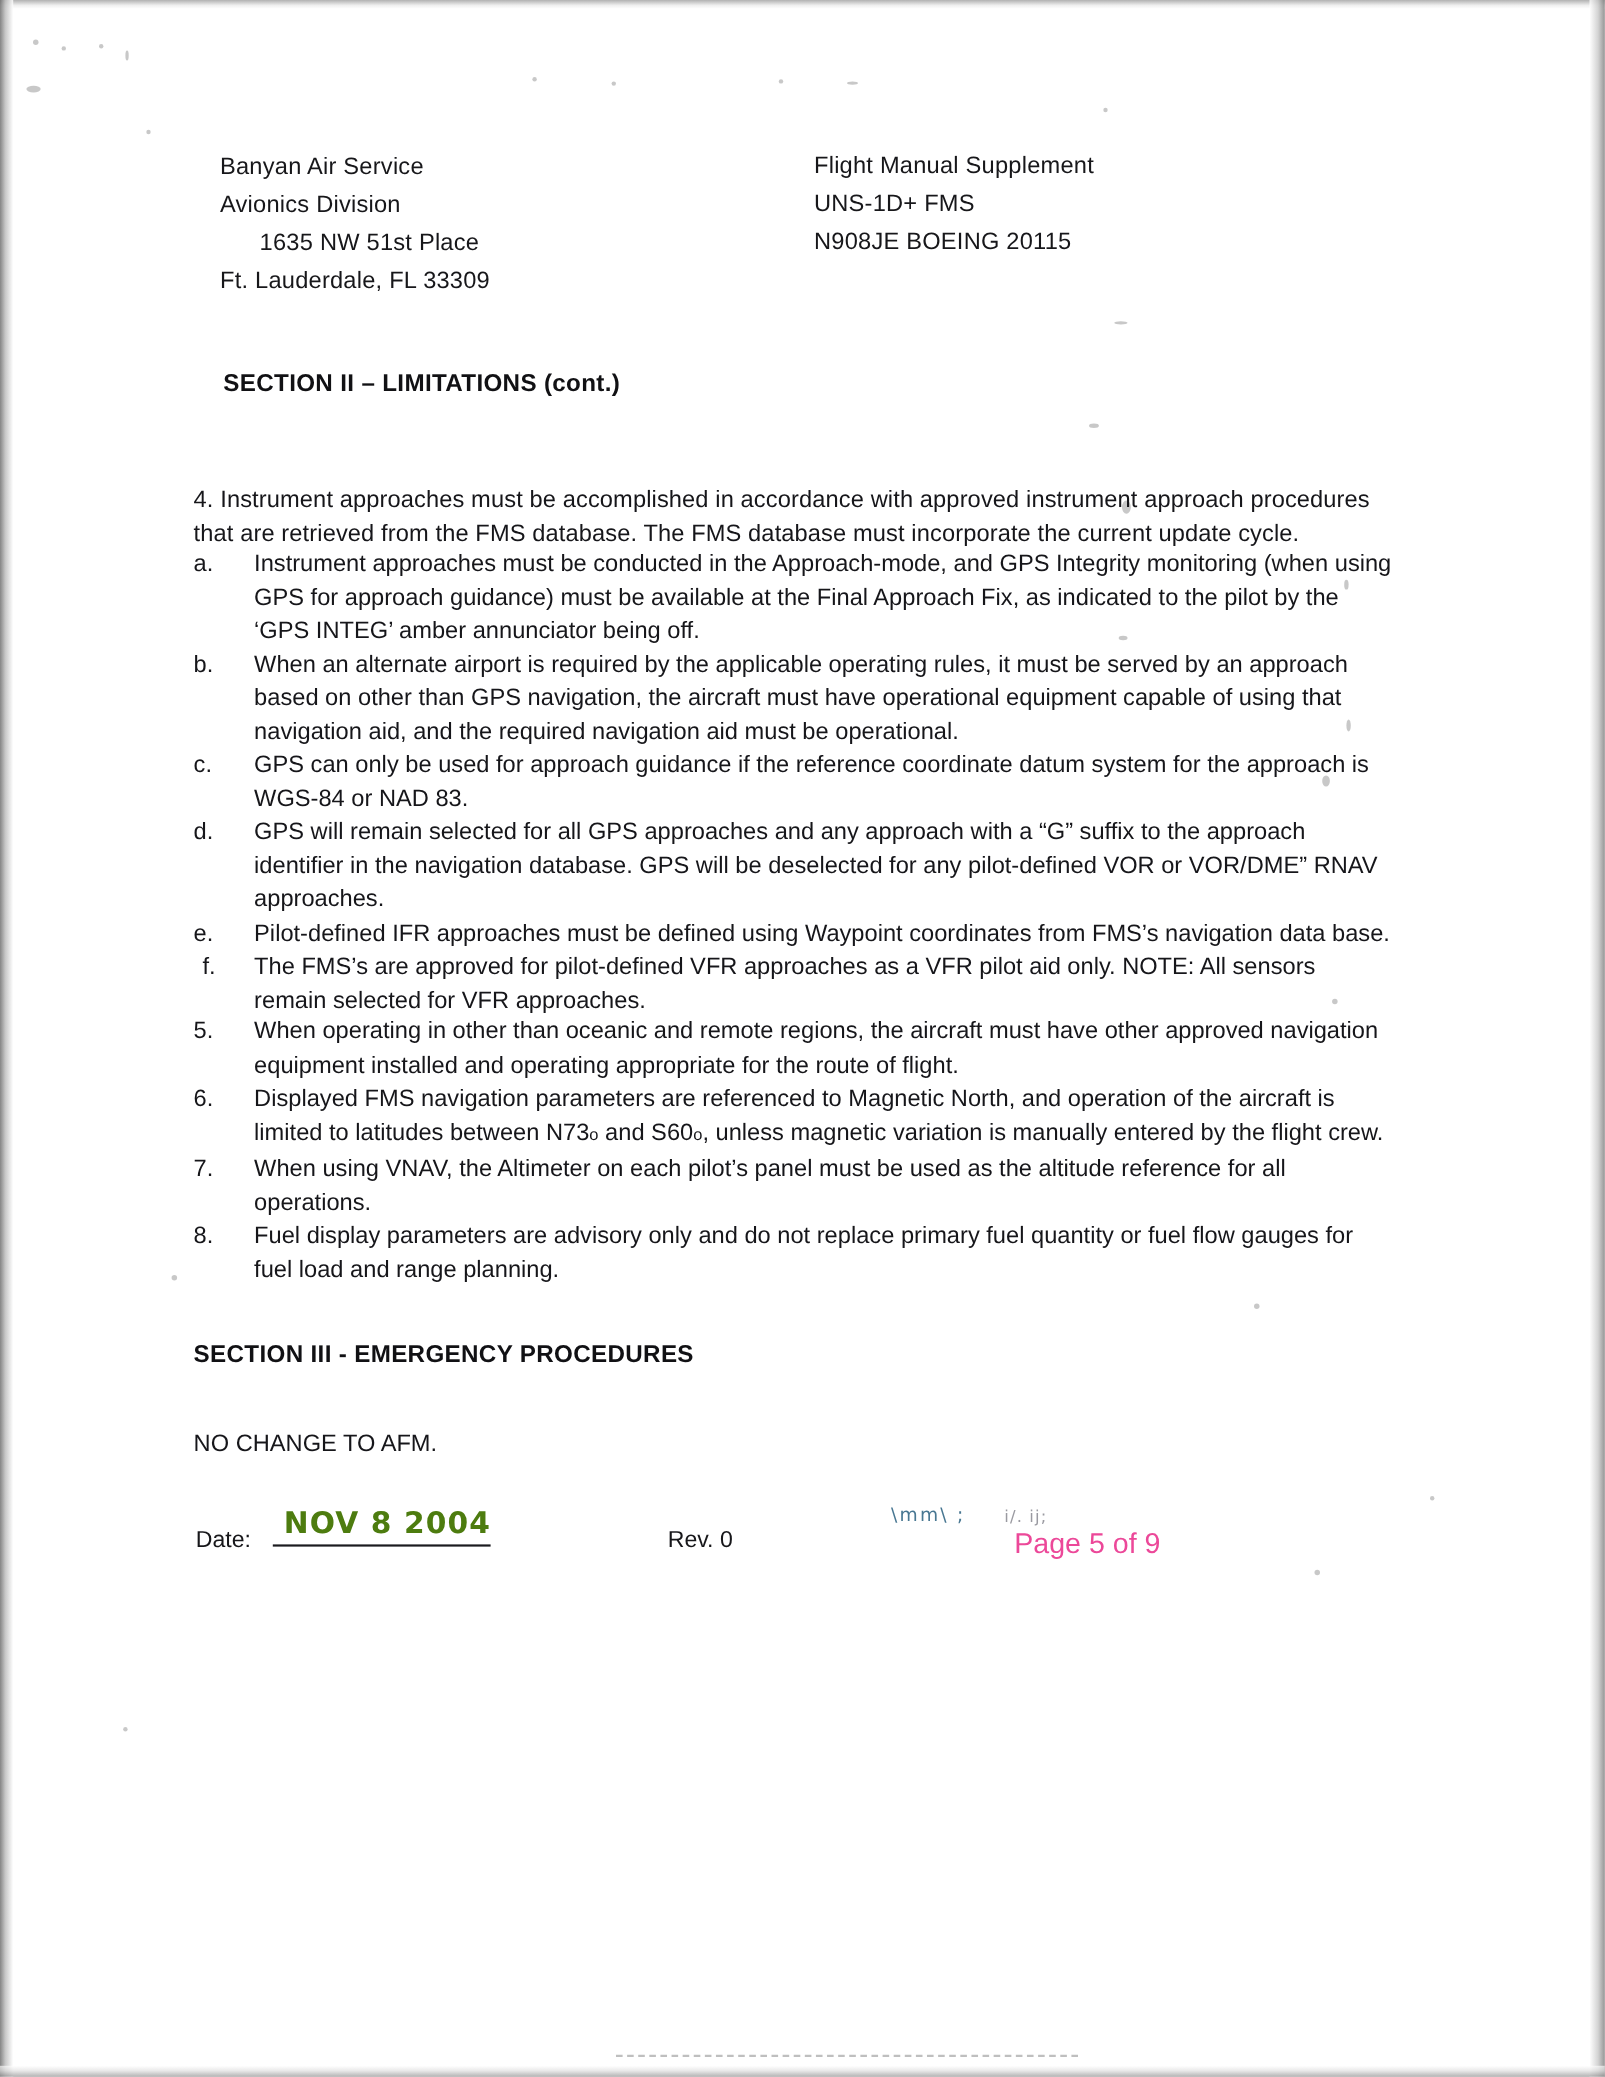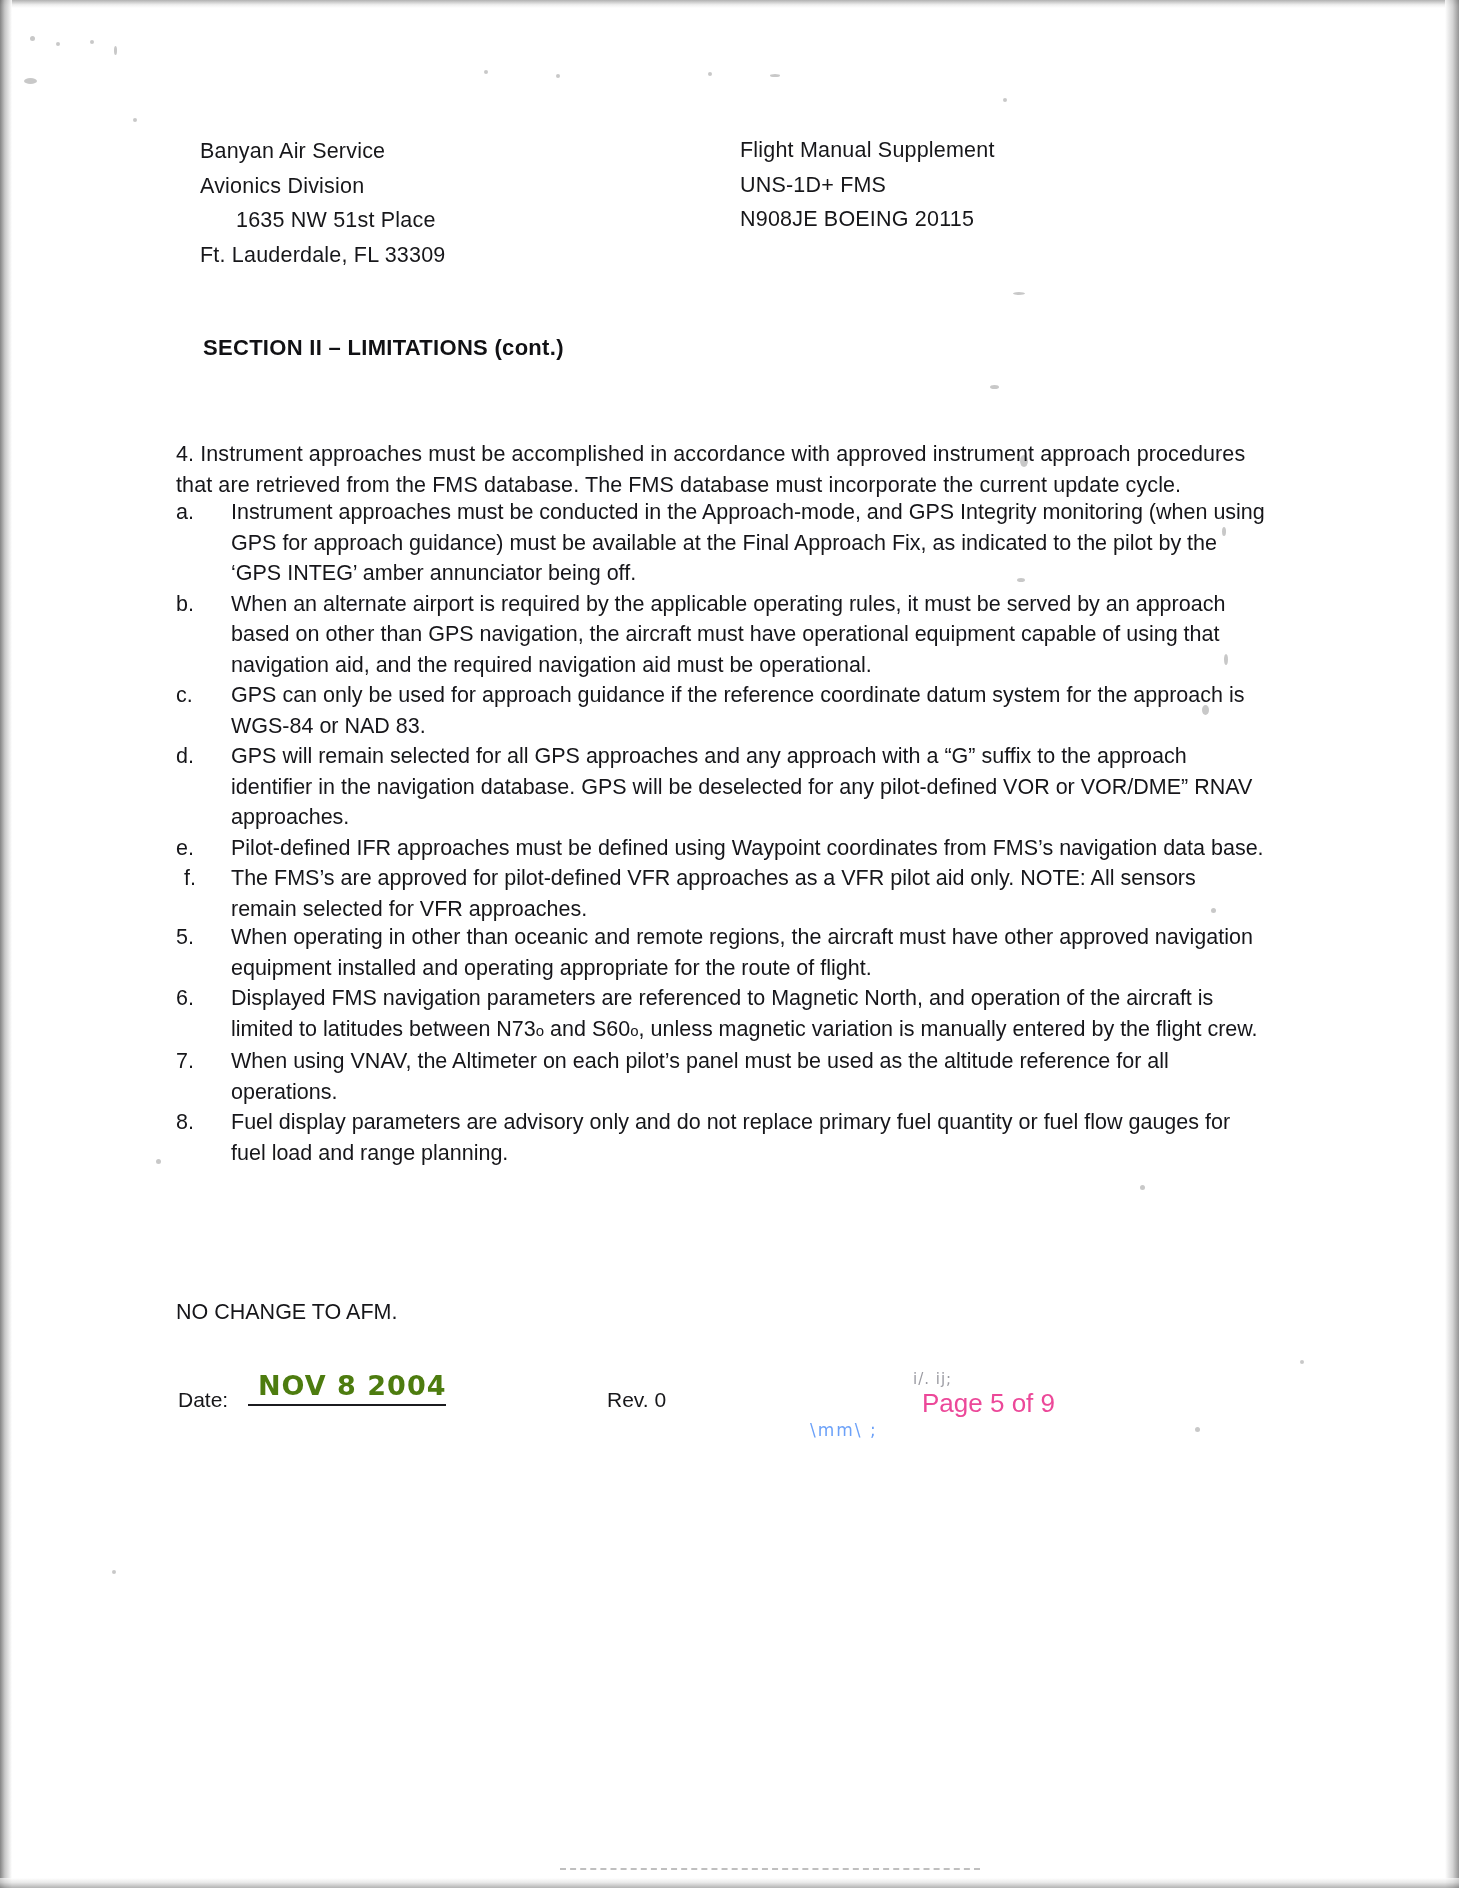--- a/index.html
+++ b/index.html
@@ -189,23 +189,23 @@
   .footer-page {
     position: absolute;
     left: 922px;
     top: 1388px;
     font-size: 26px;
     color: #ec4899;
   }
   .stamp-smudge {
     position: absolute;
     left: 810px;
-    top: 1420px;
+    top: 1368px;
     font-size: 17px;
-    color: #3b82f6;
+    color: #0c4a6e;
     letter-spacing: 2px;
     opacity: .75;
     font-family: "DejaVu Sans", sans-serif;
   }
   .stamp-smudge2 {
     position: absolute;
     left: 913px;
     top: 1370px;
     font-size: 15px;
     color: #70707a;
@@ -308,20 +308,21 @@
       <div class="li">
         <span class="mk mk-num">7.</span>
         <span>When using VNAV, the Altimeter on each pilot’s panel must be used as the altitude reference for all operations.</span>
       </div>
       <div class="li">
         <span class="mk mk-num">8.</span>
         <span>Fuel display parameters are advisory only and do not replace primary fuel quantity or fuel flow gauges for fuel load and range planning.</span>
       </div>
     </div>
 
+    <div class="section-head" id="sec3">SECTION III - EMERGENCY PROCEDURES</div>
     <div class="nochange">NO CHANGE TO AFM.</div>
 
     <div class="footer-date-label">Date:</div>
     <div class="footer-date-value">NOV   8 2004</div>
     <div class="footer-date-rule"></div>
     <div class="footer-rev">Rev. 0</div>
     <div class="stamp-smudge">\mm\  ;</div>
     <div class="stamp-smudge2">i/. ij;</div>
     <div class="footer-page">Page 5 of 9</div>
 

